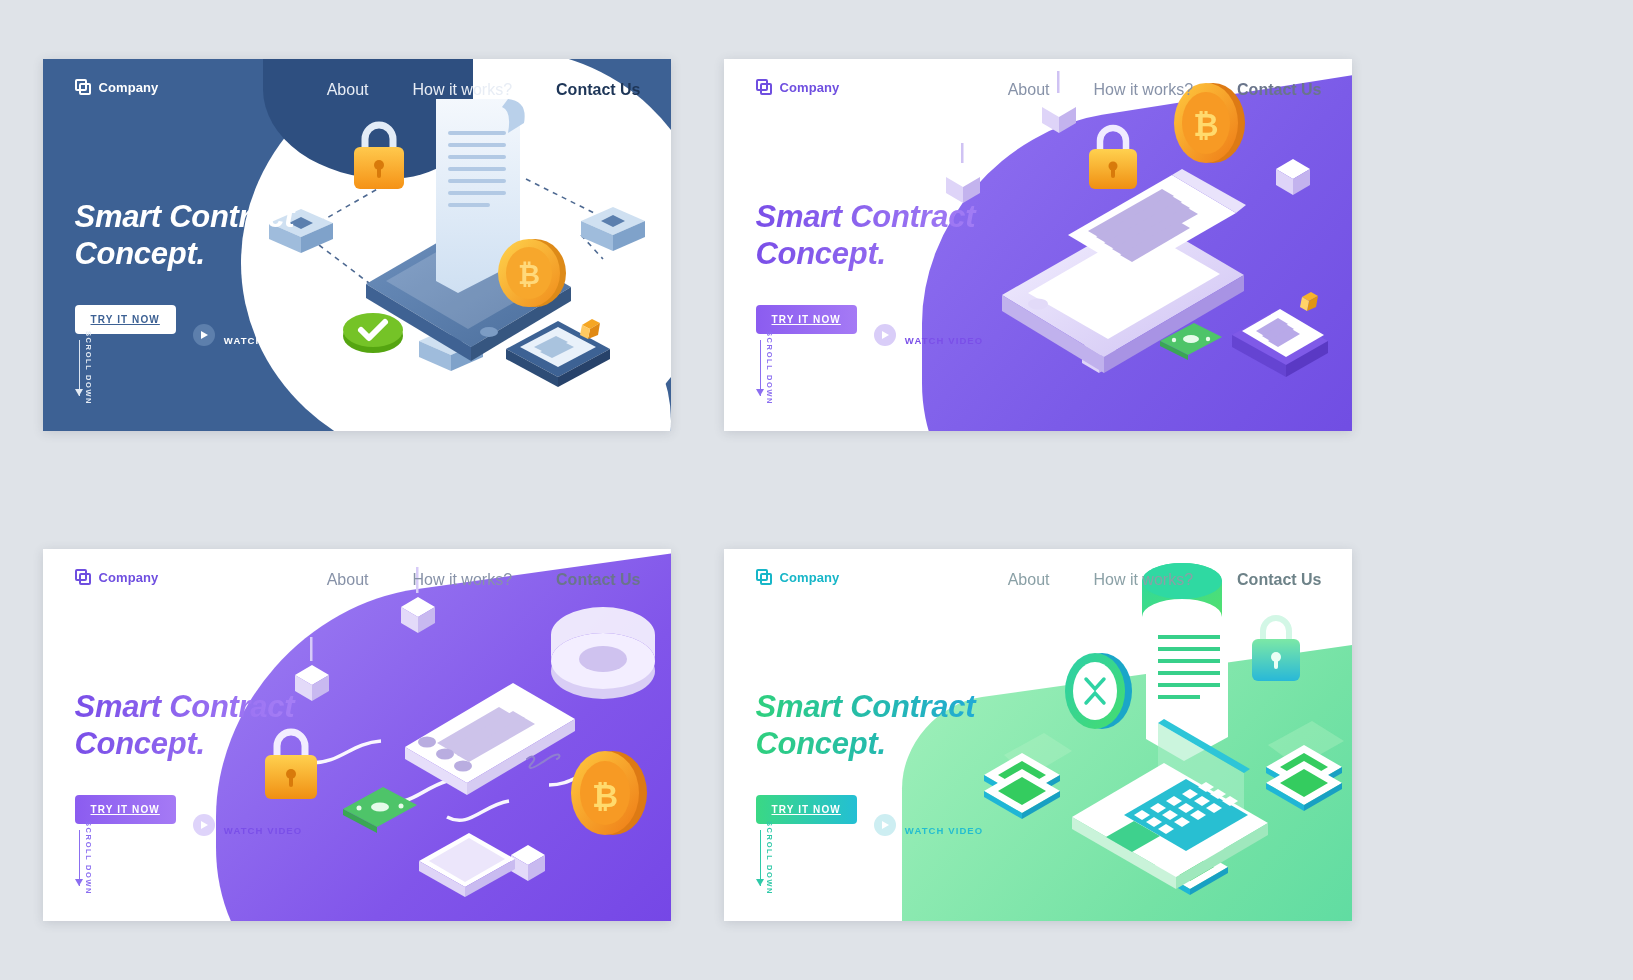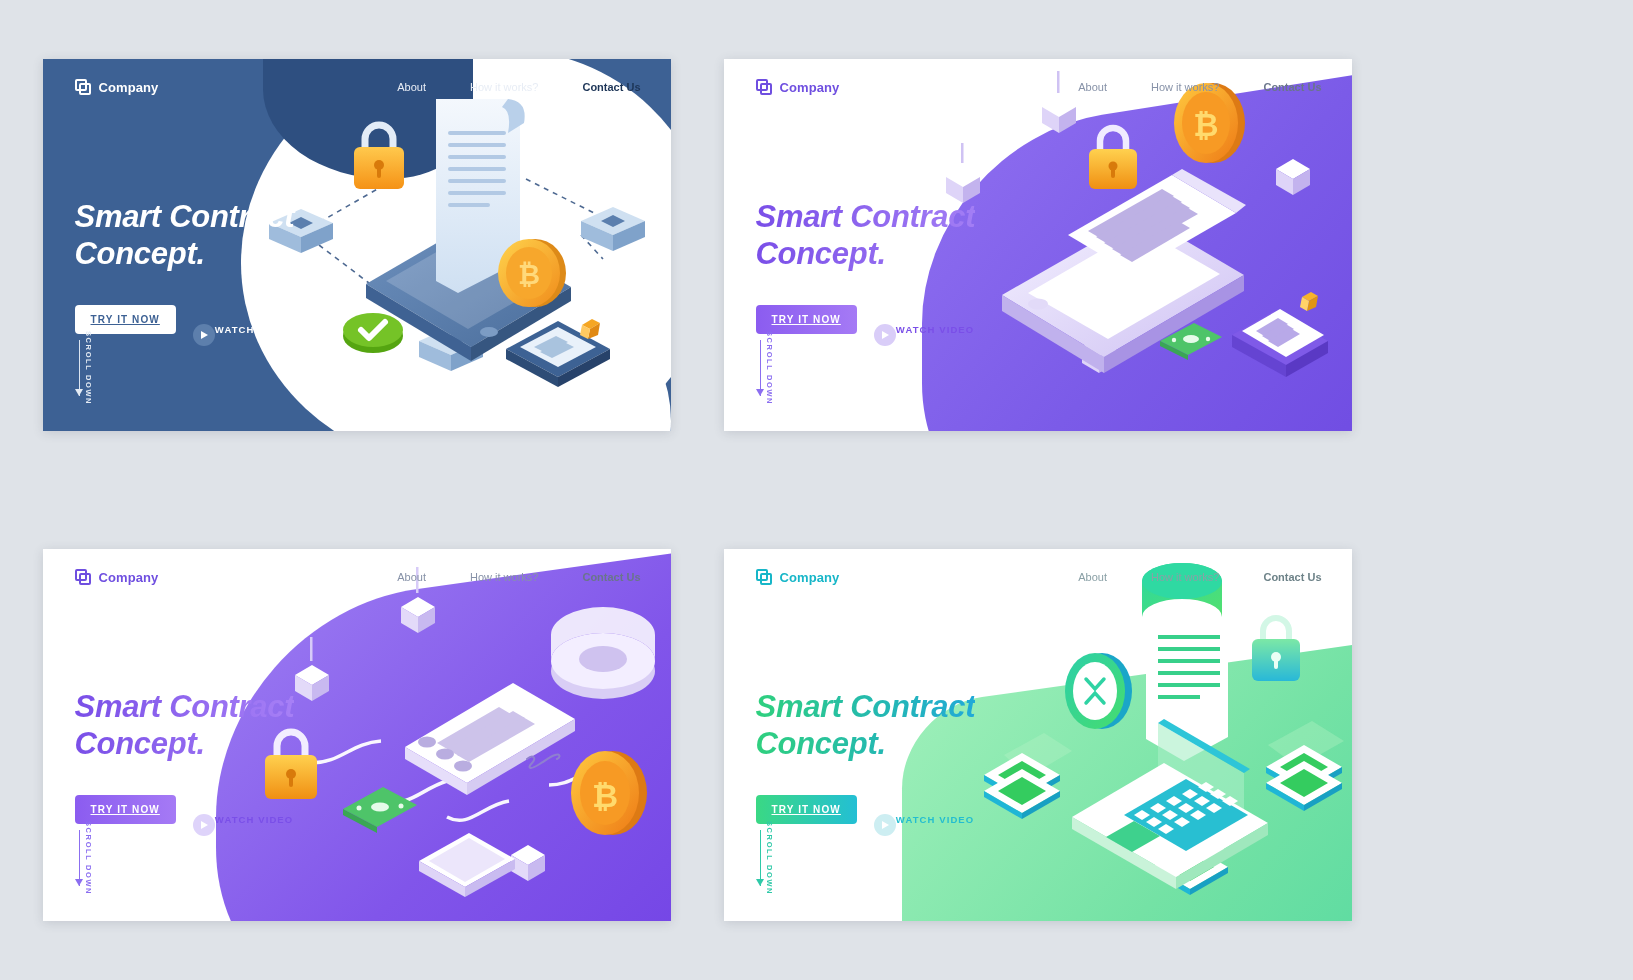--- a/index.html
+++ b/index.html
@@ -30,37 +30,37 @@
   .logo { position:absolute; left:32px; top:20px; display:flex; align-items:center; gap:7px; z-index:9; }
   .logo-ico { width:17px; height:17px; position:relative; }
   .logo-ico b {
     position:absolute; display:block; border:2px solid currentColor; border-radius:2px;
   }
   .logo-ico b.back { width:12px; height:12px; left:0; top:0; }
   .logo-ico b.front { width:12px; height:12px; left:4px; top:4px; background:transparent; }
   .logo-txt { font-size:13px; font-weight:bold; letter-spacing:.1px; }
 
   .nav { position:absolute; right:30px; top:22px; display:flex; gap:44px; z-index:9; }
-  .nav a { font-size:11px; text-decoration:none; white-space:nowrap; }
+  .nav a { font-size:16px; text-decoration:none; white-space:nowrap; }
 
   
   .hero { position:absolute; left:32px; top:140px; z-index:8; }
   h1 {
     font-size:31px; line-height:1.19; font-weight:bold; letter-spacing:-.3px;
     margin-bottom:20px; white-space:pre-line;font-style:italic;
   }
   .cta-row { display:flex; align-items:center; gap:17px; }
   .btn {
     border:none; cursor:pointer;
     padding:9px 16px; border-radius:4px;
     font-size:10px; font-weight:bold; letter-spacing:1.1px;
     font-family:"Liberation Sans", sans-serif;
     text-decoration:underline;
   }
-  .watch { display:flex; align-items:flex-start; cursor:pointer;margin-top:31px; }
+  .watch { display:flex; align-items:flex-end; gap:9px; cursor:pointer;margin-top:31px; }
   .play {
     width:22px; height:22px; border-radius:50%;
     display:flex; align-items:center; justify-content:center;
   }
   .play i {
     width:0;height:0; display:block;
     border-left:7px solid #fff; border-top:4.5px solid transparent; border-bottom:4.5px solid transparent;
     margin-left:2px;
   }
   .watch span { font-size:9.5px; font-weight:bold; letter-spacing:1.1px; }

